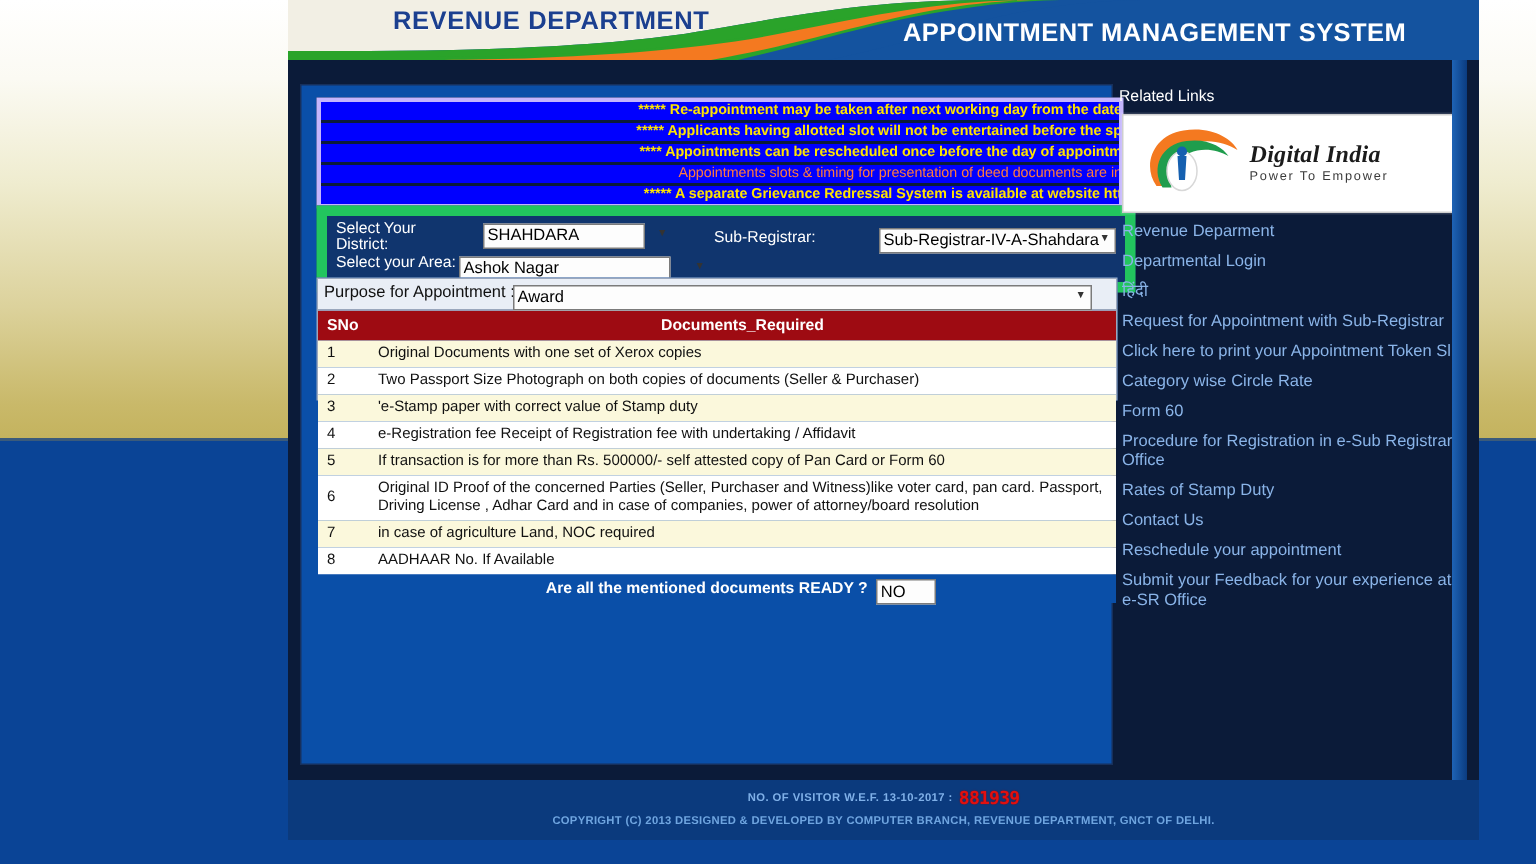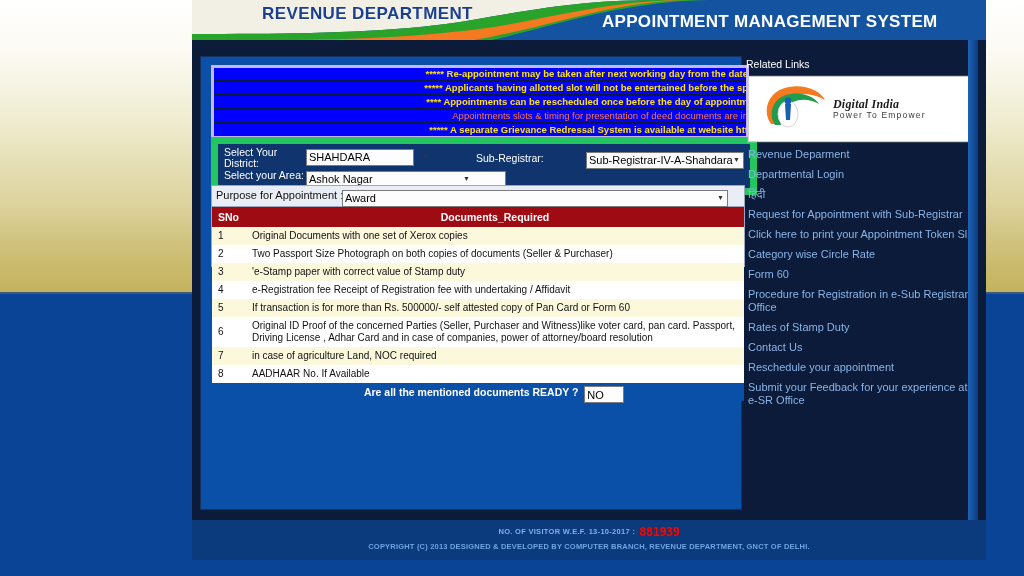--- a/index.html
+++ b/index.html
@@ -108,21 +108,21 @@
     border:1px solid #7b7b7b;
     height:17px;
     padding:0 2px;
     -webkit-appearance:none;appearance:none;
   }
   .sel-wrap{position:absolute;}
   .sel-wrap .arrow{
     position:absolute;right:4px;top:50%;transform:translateY(-50%);
     font-size:7px;color:#333;pointer-events:none;
   }
-  .sel-district{left:88px;top:3px;width:127px;}
+  .sel-district{left:104px;top:3px;width:127px;}
   .sel-subreg{left:368px;top:6px;width:158px;}
   .sel-area{left:88px;top:25px;width:168px;}
 
   
   .card{
     position:absolute;left:10px;top:128px;width:532px;height:80px;
     border:1px solid #9aa7bd;
     background:#0a4fa8;
   }
   .purpose-row{
@@ -172,21 +172,21 @@
     background:#ffffff;border:1px solid #cfcfcf;
     box-shadow:0 0 0 1px rgba(255,255,255,.15);
     display:flex;align-items:center;justify-content:flex-start;
   }
   .logo-svg{margin-left:14px;}
   .logo-text{
     margin-left:4px;line-height:1.05;
   }
   .logo-text .l1{
     font-family:"Liberation Serif", serif;
-    font-style:italic;font-weight:bold;font-size:12px;color:#1b1b1b;
+    font-style:italic;font-weight:bold;font-size:16px;color:#1b1b1b;
     letter-spacing:.2px;
   }
   .logo-text .l2{
     font-size:8.5px;color:#3a3a3a;letter-spacing:1.2px;margin-top:1px;
   }
   .links{
     position:absolute;left:4px;top:92px;width:228px;
   }
   .link{
     display:block;font-size:11px;color:#8ab4e8;
@@ -281,21 +281,21 @@
           <div class="sel-label sel-subreg-label">Sub-Registrar:</div>
           <div class="sel-wrap sel-subreg">
             <select class="ctrl" style="position:static;width:158px;">
               <option>Sub-Registrar-IV-A-Shahdara</option>
             </select>
             <span class="arrow">▼</span>
           </div>
 
           <div class="sel-label sel-area-label">Select your Area:</div>
           <div class="sel-wrap sel-area">
-            <select class="ctrl" style="position:static;width:200px;">
+            <select class="ctrl" style="position:static;width:141px;">
               <option>Ashok Nagar</option>
             </select>
             <span class="arrow">▼</span>
           </div>
         </div>
 
         <div class="card">
           <div class="purpose-row">
             <span class="purpose-label">Purpose for Appointment :</span>
             <div class="sel-wrap purpose-select">

